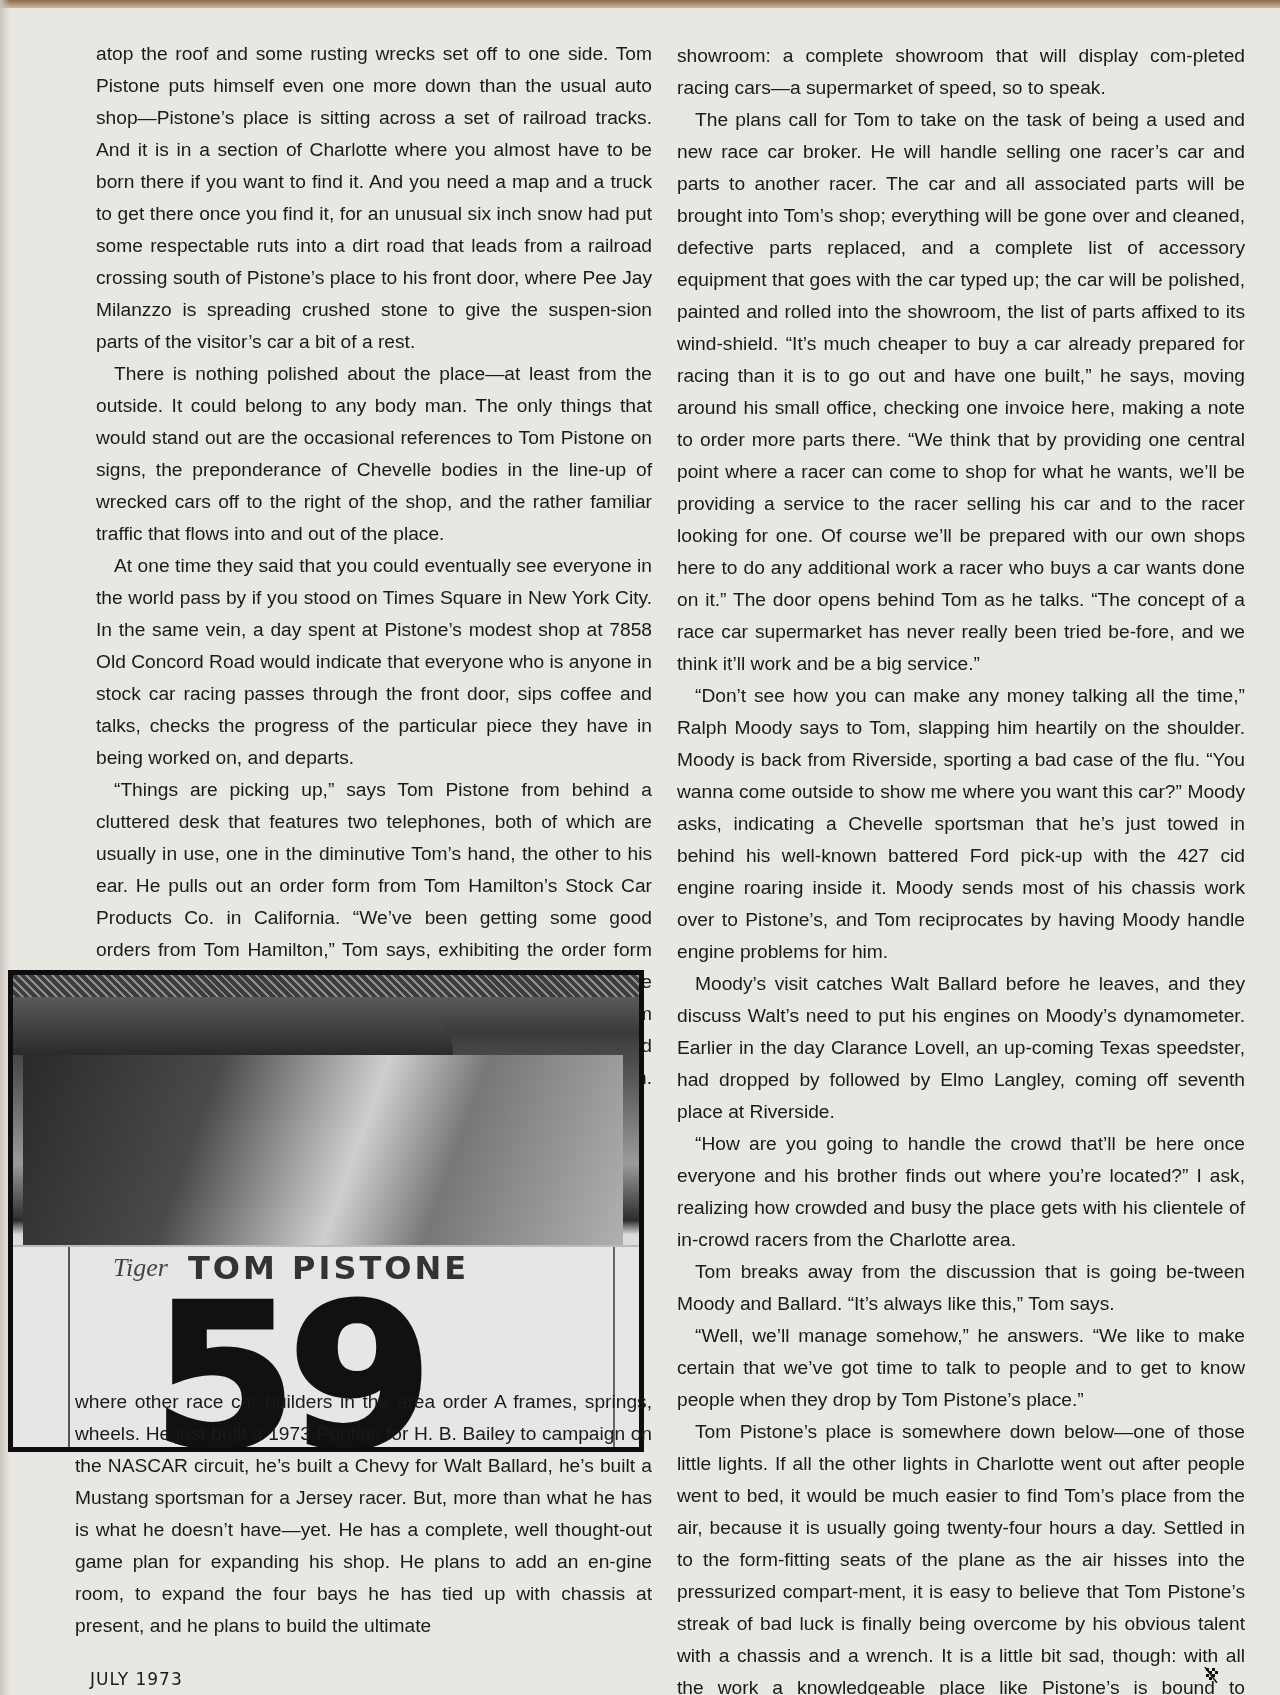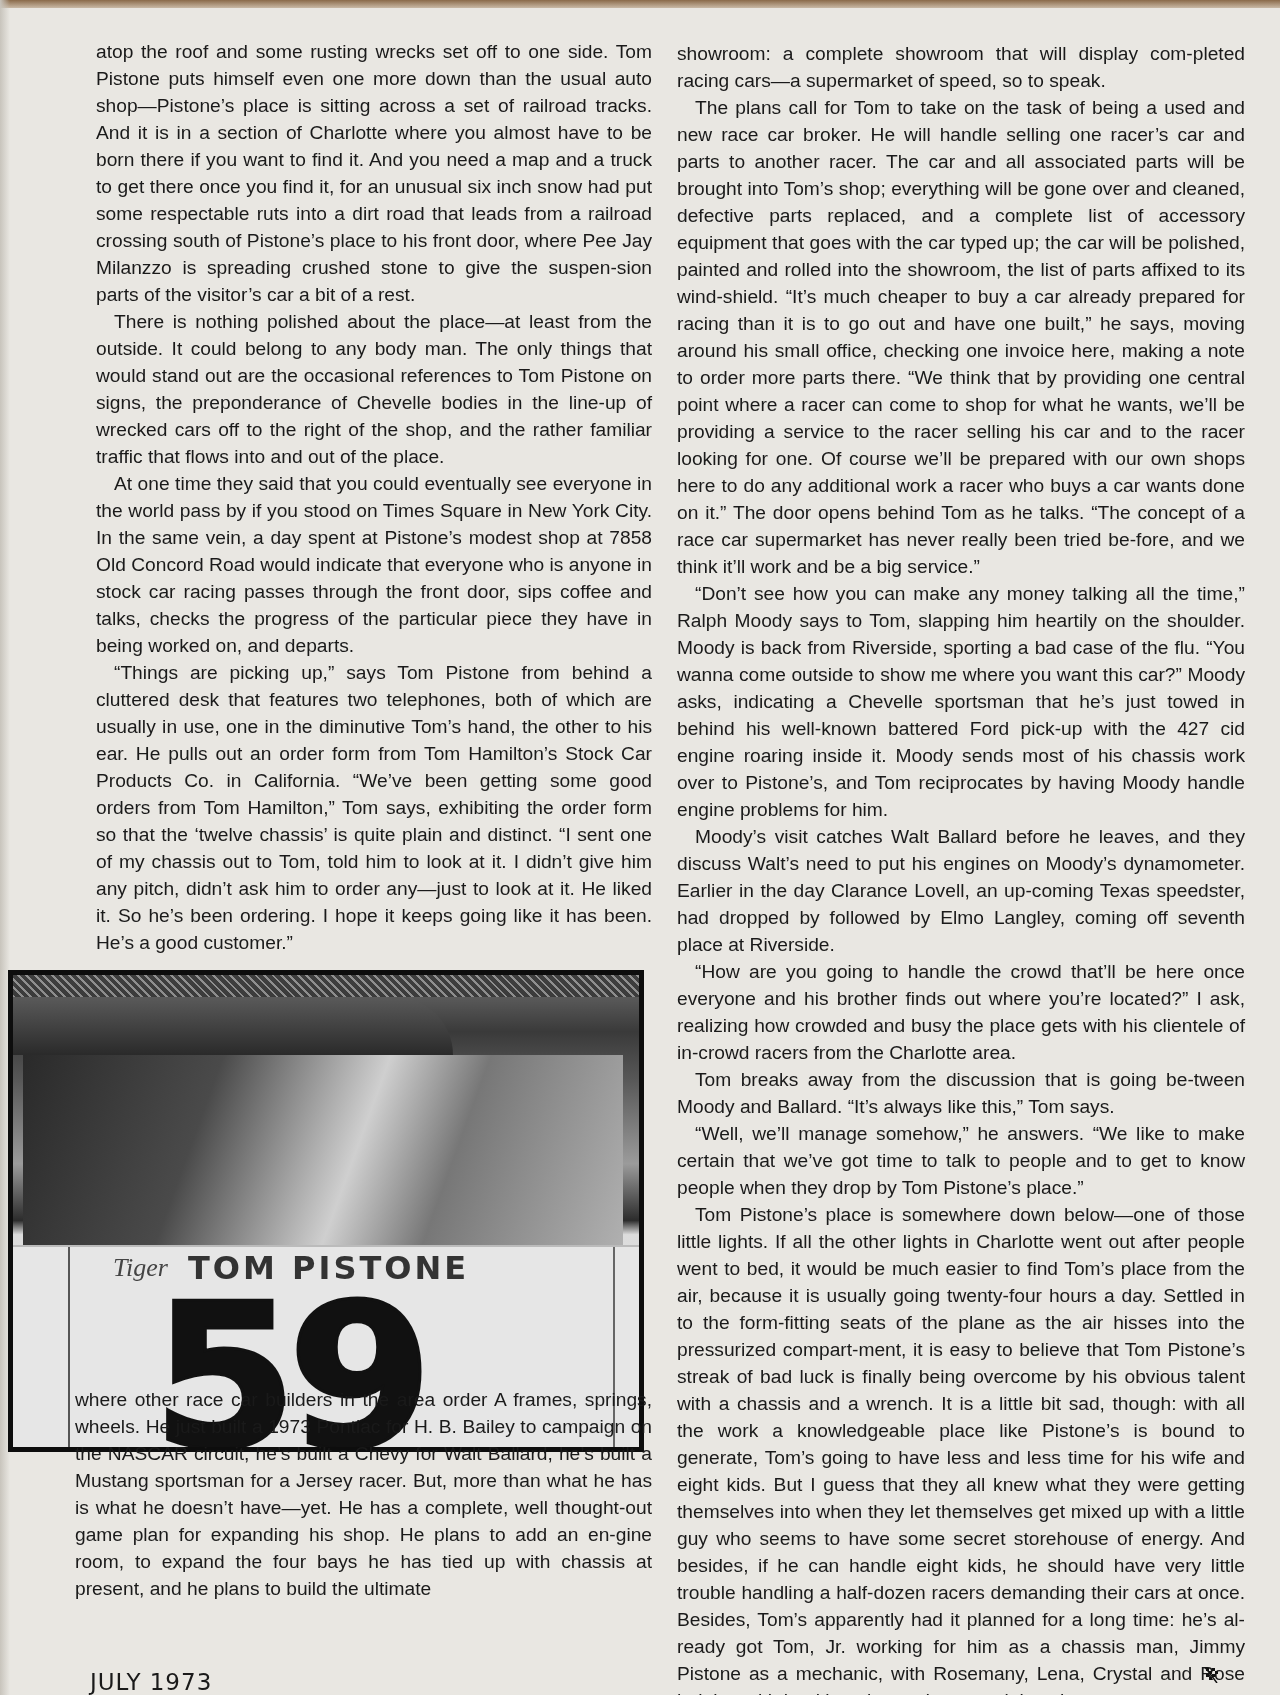--- a/index.html
+++ b/index.html
@@ -14,21 +14,21 @@
     position: absolute; left: 0; top: 0; width: 1280px; height: 8px;
     background: linear-gradient(#8a6a4a, #c9b9a6);
   }
   .left-shadow {
     position: absolute; left: 0; top: 0; width: 10px; height: 1695px;
     background: linear-gradient(90deg, #c8c4bc, rgba(233,231,226,0));
   }
   .column {
     position: absolute;
     font-size: 19.2px;
-    line-height: 27px;
+    line-height: 32px;
     text-align: justify;
   }
   .col-left-top { left: 96px; top: 38px; width: 556px; }
   .col-left-bottom { left: 75px; top: 1386px; width: 577px; }
   .col-right { left: 677px; top: 40px; width: 568px; }
   .column p { margin: 0; text-indent: 0; }
   .column p.indent { text-indent: 18px; }
   .photo {
     position: absolute; left: 8px; top: 970px; width: 636px; height: 482px;
     background: #0d0d0d; box-sizing: border-box; padding: 5px;
@@ -69,21 +69,21 @@
   }
   .race-number {
     position: absolute; left: 145px; top: 50px;
     font-family: "DejaVu Sans", sans-serif; font-weight: bold;
     font-size: 200px; line-height: 160px; color: #111;
     letter-spacing: -10px; transform: scaleX(1.05);
     -webkit-text-stroke: 3px #111;
   }
   .footer-date {
     position: absolute; left: 90px; top: 1669px;
-    font-family: "DejaVu Sans", sans-serif; font-size: 23px; letter-spacing: 1px;
+    font-family: "DejaVu Sans", sans-serif; font-size: 17px; letter-spacing: 1px;
   }
   .flag-icon { position: absolute; left: 1204px; top: 1667px; width: 14px; height: 16px; }
 </style>
 </head>
 <body>
 
 <div class="top-edge"></div>
 <div class="left-shadow"></div>
 
 <div class="column col-left-top">

